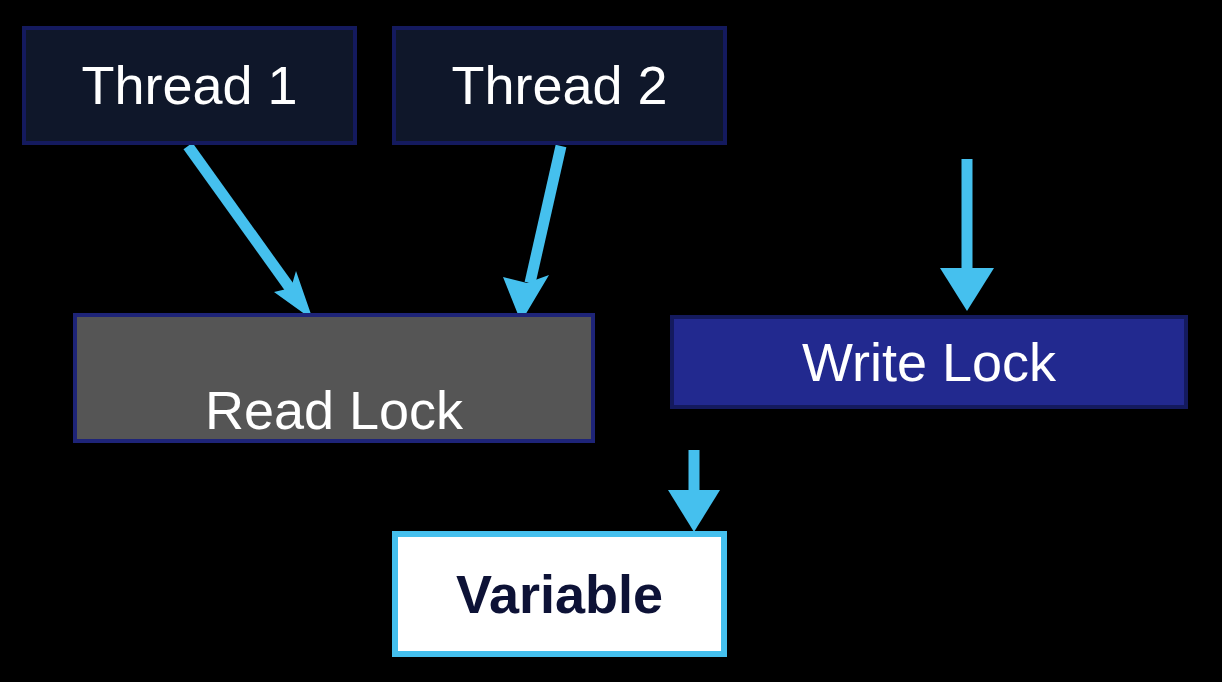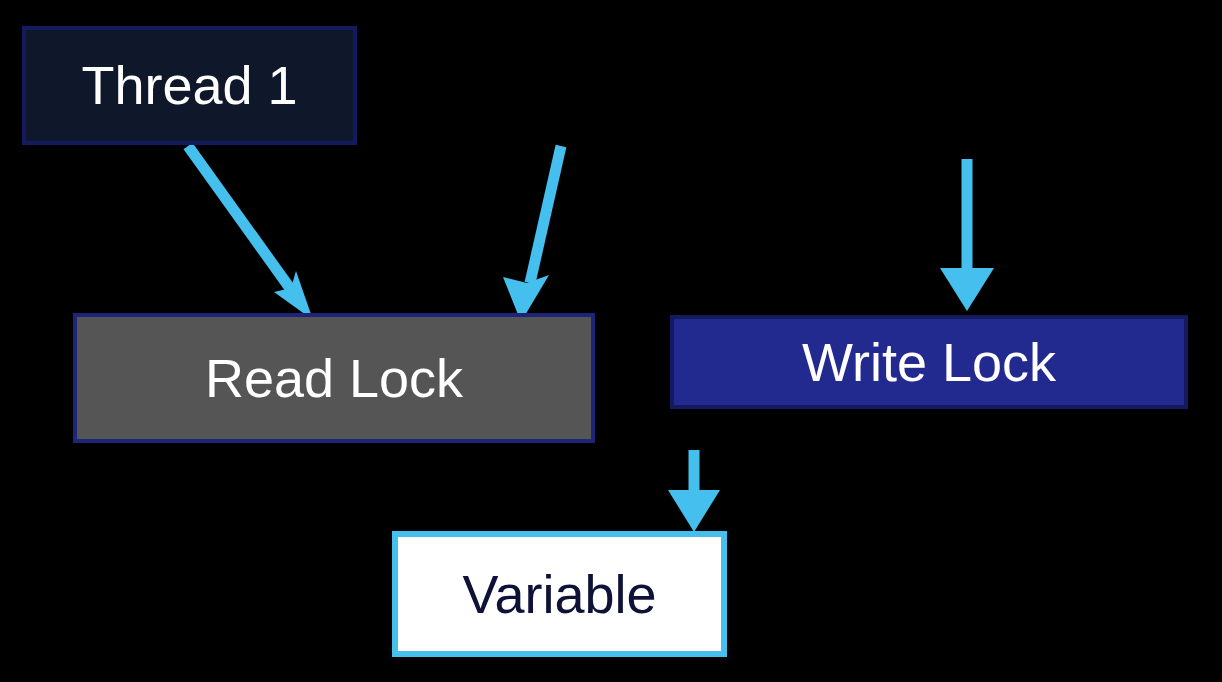--- a/index.html
+++ b/index.html
@@ -59,21 +59,21 @@
     font-size: 54px;
     font-weight: 400;
   }
 
   
   .variable-box {
     background: #FFFFFF;
     border: 6px solid #45C0EE;
     color: #0D1236;
     font-size: 54px;
-    font-weight: 400;
+    font-weight: 700;
   }
 
   #arrow-layer {
     position: absolute;
     left: 0;
     top: 0;
     width: 1222px;
     height: 682px;
     pointer-events: none;
   }
@@ -103,23 +103,26 @@
     <g>
       <line x1="694" y1="450" x2="694" y2="494" stroke="#45C0EE" stroke-width="11" stroke-linecap="butt"></line>
       <polygon points="694,532 668,490 720,490" fill="#45C0EE"></polygon>
     </g>
   </svg>
 
   <div class="node thread-box" style="left:22px; top:26px; width:335px; height:119px;">
     <span class="node-label">Thread 1</span>
   </div>
 
+  <div class="node thread-box" style="left:392px; top:26px; width:335px; height:119px;">
+    <span class="node-label">Thread 2</span>
+  </div>
 
 
-  <div class="node readlock-box" style="left:73px; top:313px; width:522px; height:130px;">
+  <div class="node readlock-box" style="left:73px; top:313px; width:522px; height:130px;align-items:flex-end;">
     <span class="node-label">Read Lock</span>
   </div>
 
   <div class="node writelock-box" style="left:670px; top:315px; width:518px; height:94px;">
     <span class="node-label">Write Lock</span>
   </div>
 
   <div class="node variable-box" style="left:392px; top:531px; width:335px; height:126px;">
     <span class="node-label">Variable</span>
   </div>

